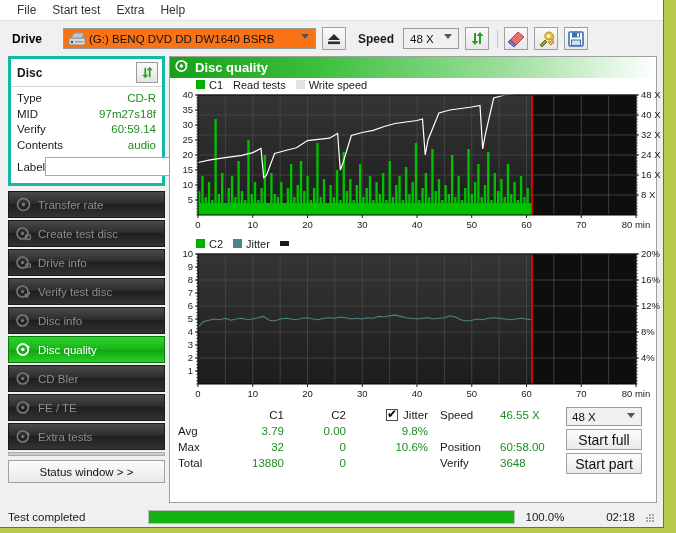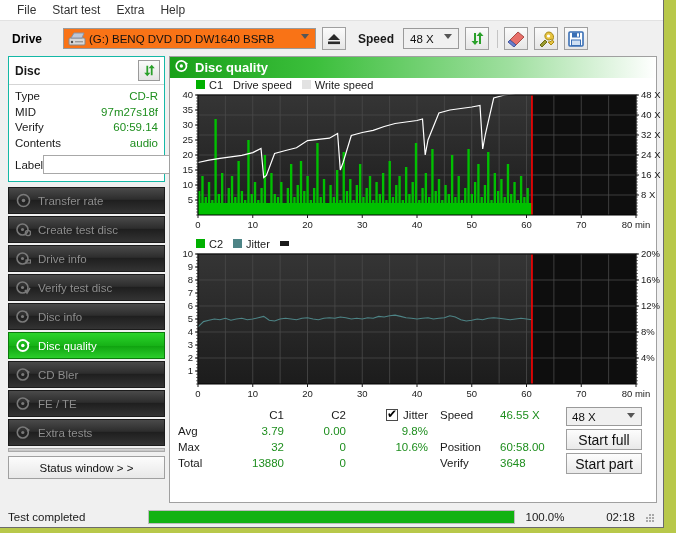--- a/index.html
+++ b/index.html
@@ -123,21 +123,21 @@
     display: flex; align-items: center;
     padding-left: 6px; position: relative;
   }
   .tb-sep { width: 1px; height: 18px; background: #c4c4c4; margin-left: 8px; }
   
   .body { flex: 1 1 auto; display: flex; padding: 0 6px 0 8px; min-height: 0; }
   .leftcol { width: 157px; display: flex; flex-direction: column; }
   .rightcol { flex: 1 1 auto; margin-left: 4px; display: flex; flex-direction: column; min-width: 0; }
   
   .disc-panel {
-    border: 1px solid #14b8a6;
+    border: 3px solid #14b8a6;
     background: #ffffff;
     padding: 0;
   }
   .disc-head {
     display: flex; align-items: center; justify-content: space-between;
     padding: 3px 4px 3px 6px;
     border-bottom: 1px solid #d5d5d5;
   }
   .disc-head .lbl { font-size: 12px; font-weight: bold; color: #1a1a1a; }
   .disc-rows { padding: 4px 6px 6px 6px; }
@@ -492,21 +492,21 @@
 
           <div class="charts">
 
             <div class="chart-wrap">
               <div class="legend" style="height:13px;">
                 <span class="it">
                   <span class="sw" style="background:#00b000"></span>
                   <span>C1</span>
                 </span>
                 <span class="it">
-                  <span>Drive speed</span>
+                  <span>Read tests</span>
                 </span>
                 <span class="it">
                   <span class="sw" style="background:#e2e2e2"></span>
                   <span>Write speed</span>
                 </span>
               </div>
               <svg id="svg-c1" width="500" height="140">
                   <rect x="28" y="4" width="438" height="120" fill="#0e0e0e"></rect>
                   <defs>
                     <linearGradient id="svg-c1-bg" x1="0" y1="0" x2="0" y2="1">

